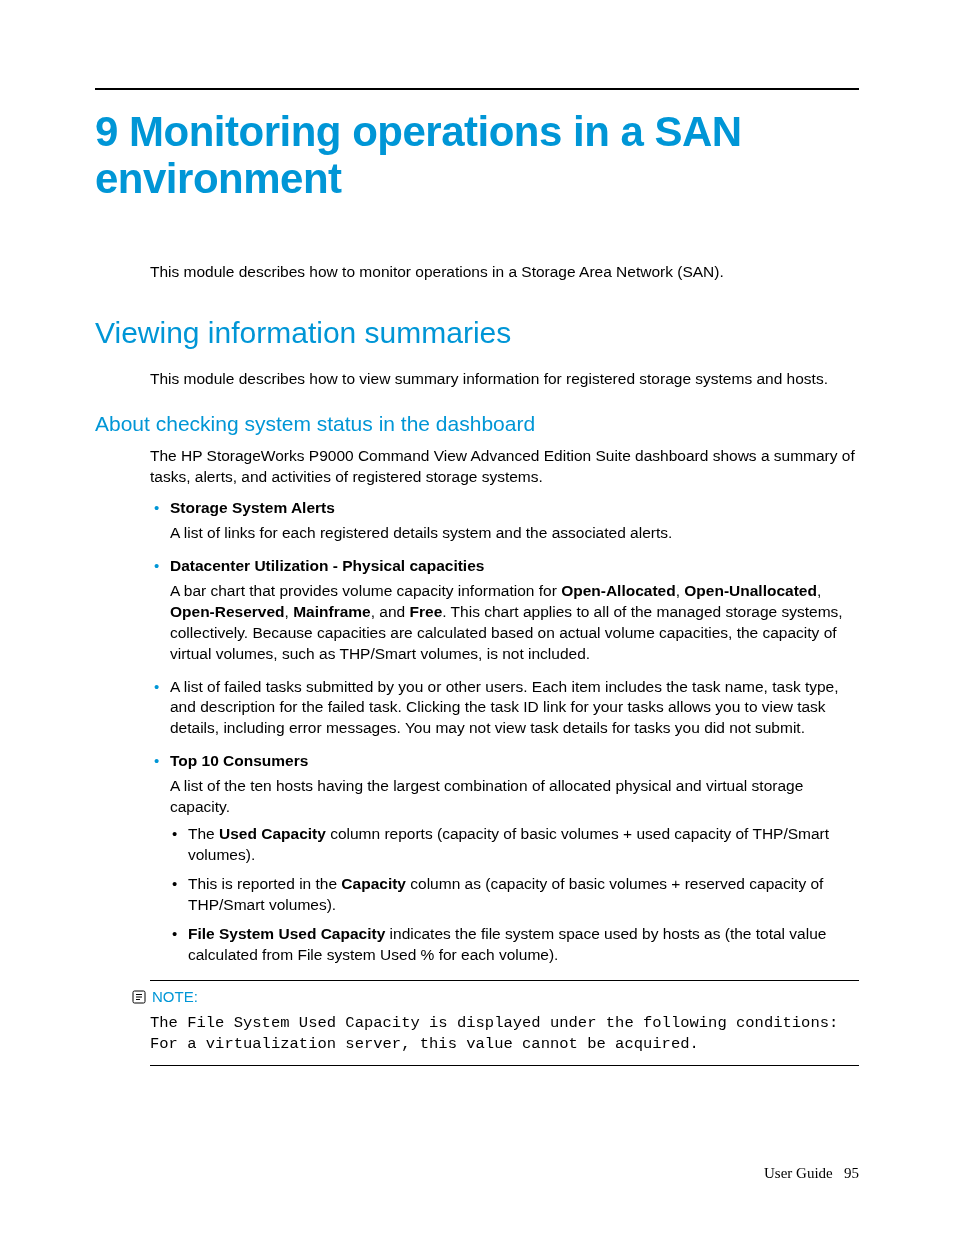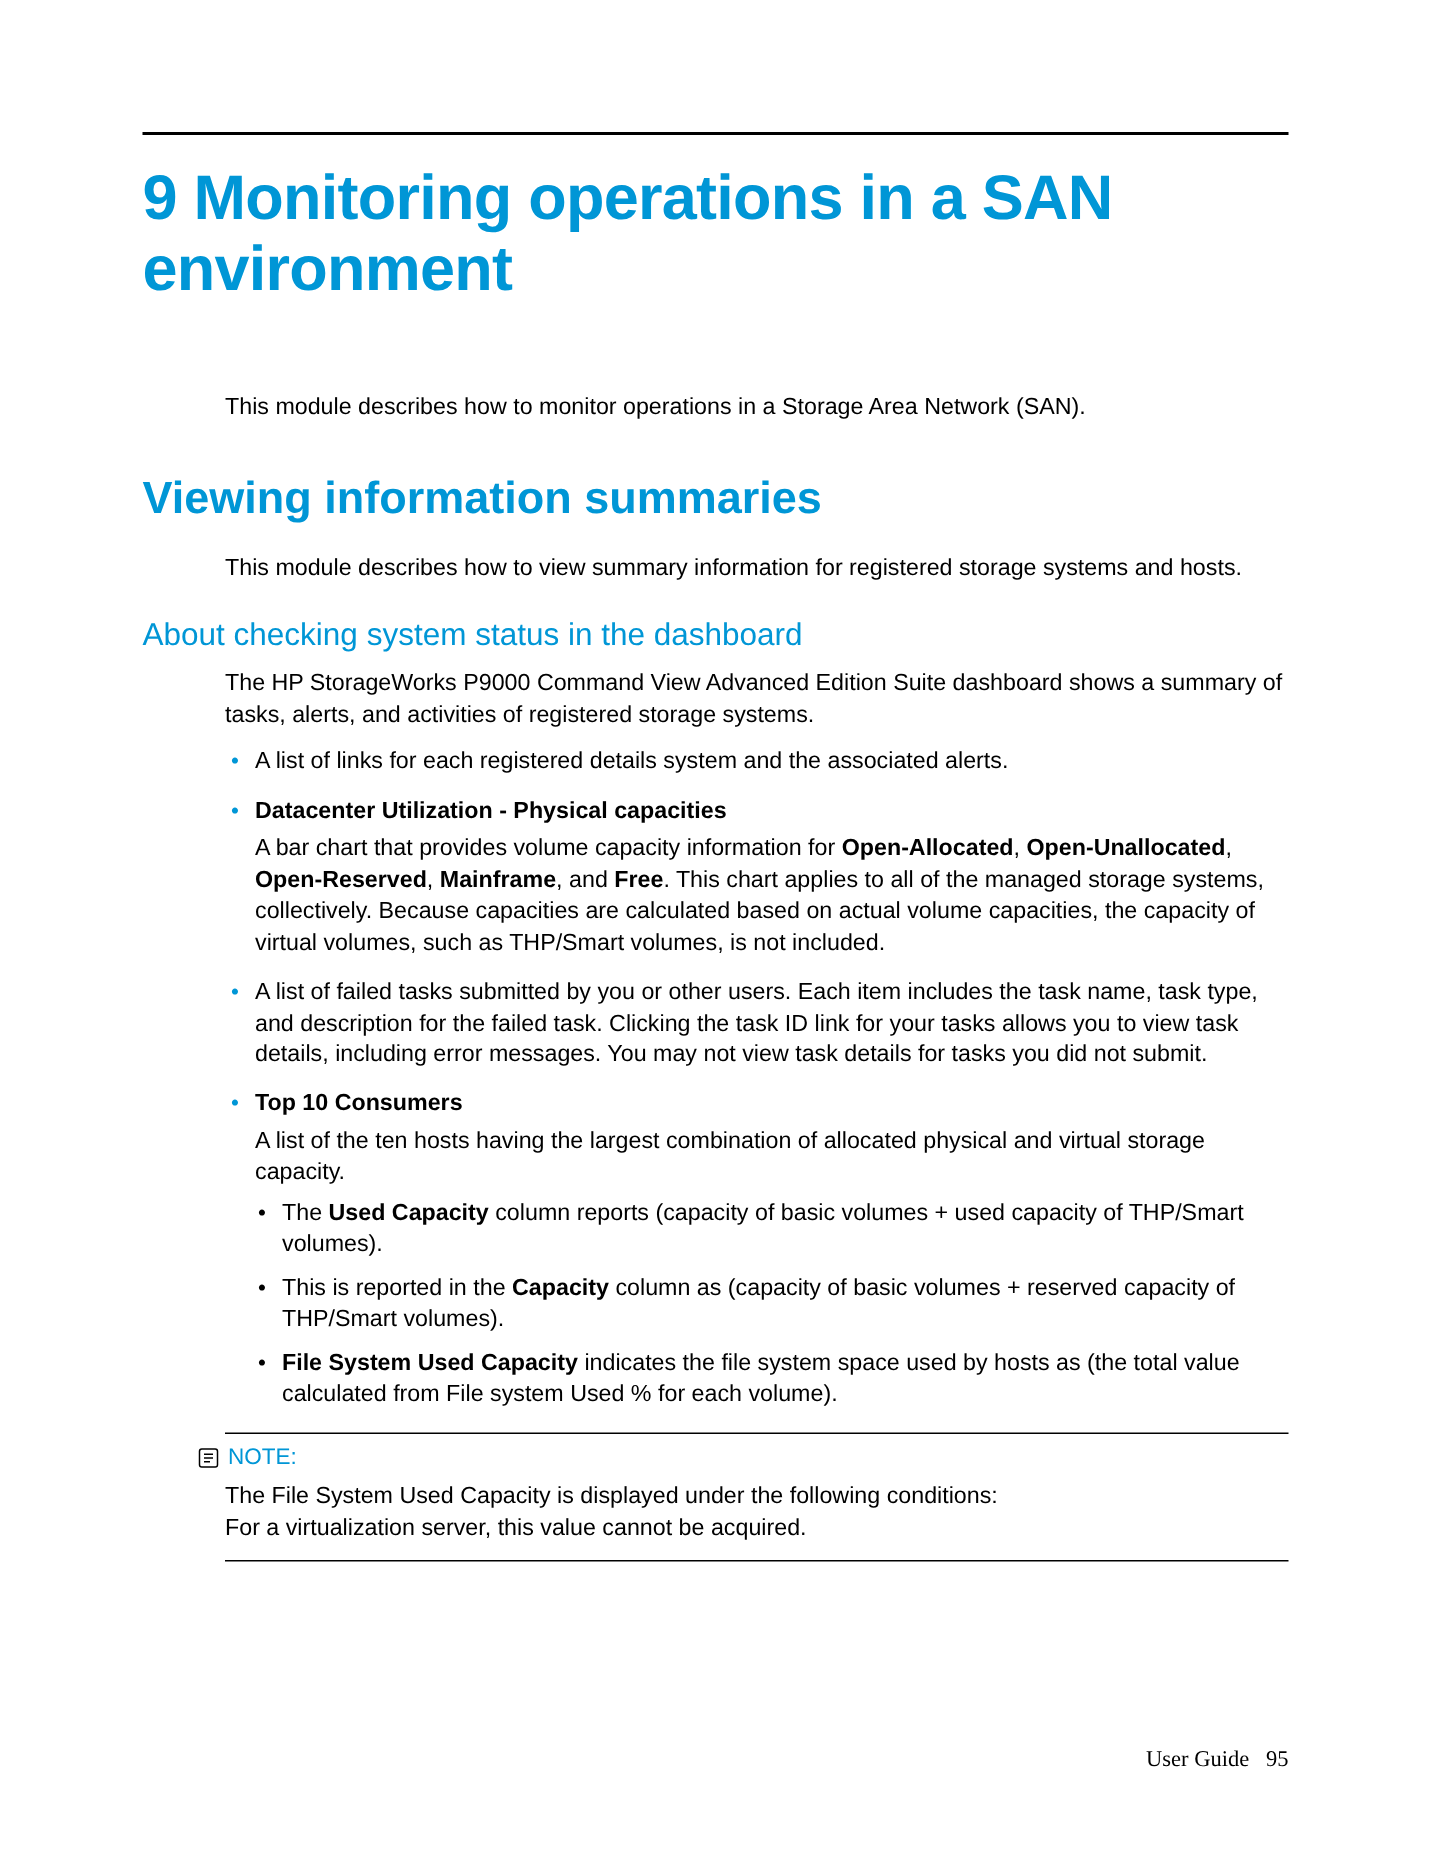--- a/index.html
+++ b/index.html
@@ -27,21 +27,21 @@
     line-height: 1.12;
     margin: 0 0 60px 0;
     letter-spacing: -0.5px;
   }
   .intro {
     margin-left: 55px;
     margin-bottom: 30px;
   }
   h2.section {
     color: #0096d6;
-    font-weight: 700;
+    font-weight: 400;
     font-size: 30px;
     margin: 0 0 12px 0;
   }
   .section-body {
     margin-left: 55px;
     margin-bottom: 20px;
   }
   h3.subsection {
     color: #0096d6;
     font-weight: 300;
@@ -86,21 +86,21 @@
     color: #000;
     position: absolute;
     left: 2px;
     top: 0;
     font-size: 15px;
   }
   .note-wrap { margin: 14px 0 0 55px; }
   .note-rule { border-top: 1px solid #000; margin: 0 0 6px 0; }
   .note-head { color: #0096d6; font-size: 15px; display: flex; align-items: center; gap: 6px; margin-left: -18px; }
   .note-head svg { flex: 0 0 auto; }
-  .note-body { margin-top: 6px; }
+  .note-body { margin-top: 6px; font-family: Liberation Mono, monospace; }
   ul.note-list {
     list-style: none;
     padding: 0;
     margin: 6px 0 6px 0;
   }
   ul.note-list > li {
     position: relative;
     padding-left: 20px;
   }
   ul.note-list > li::before {
@@ -131,20 +131,21 @@
 <h2 class="section">Viewing information summaries</h2>
 <p class="section-body">This module describes how to view summary information for registered storage systems and hosts.</p>
 
 <h3 class="subsection">About checking system status in the dashboard</h3>
 <div class="sub-body">
   <p style="margin:0 0 4px 0;">The HP StorageWorks P9000 Command View Advanced Edition Suite dashboard shows a summary of tasks, alerts, and activities of registered storage systems.</p>
 
   <ul class="b1">
 
     <li>
+      <div class="hd">Storage System Alerts</div>
       <div class="bd">A list of links for each registered details system and the associated alerts.</div>
     </li>
 
     <li>
       <div class="hd">Datacenter Utilization - Physical capacities</div>
       <div class="bd">
         <span>A bar chart that provides volume capacity information for </span><b>Open-Allocated</b><span>, </span><b>Open-Unallocated</b><span>, </span><b>Open-Reserved</b><span>, </span><b>Mainframe</b><span>, and </span><b>Free</b><span>. This chart applies to all of the managed storage systems, collectively. Because capacities are calculated based on actual volume capacities, the capacity of virtual volumes, such as THP/Smart volumes, is not included.</span>
       </div>
     </li>
 

